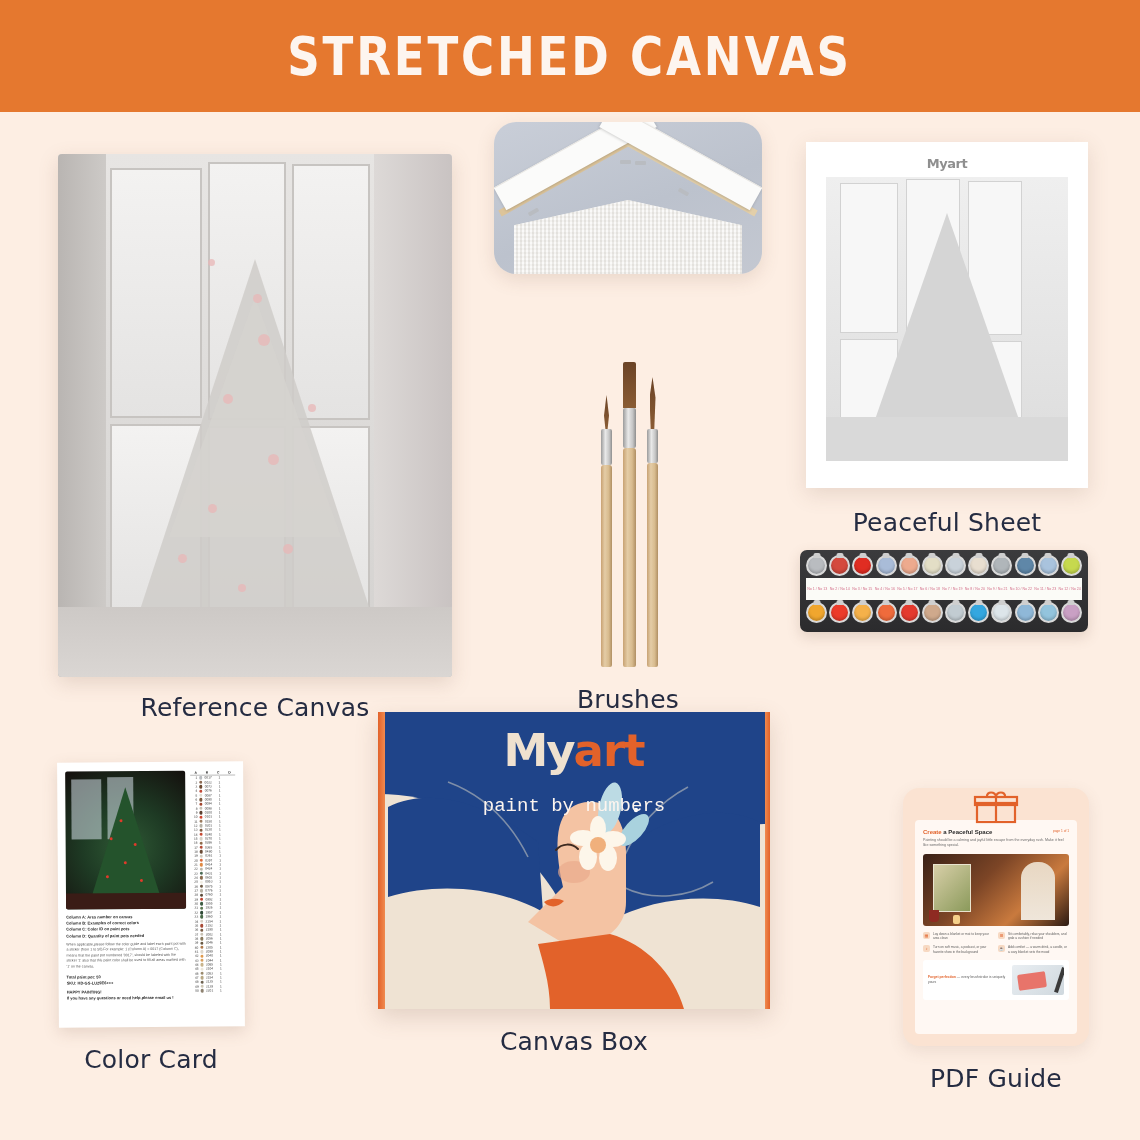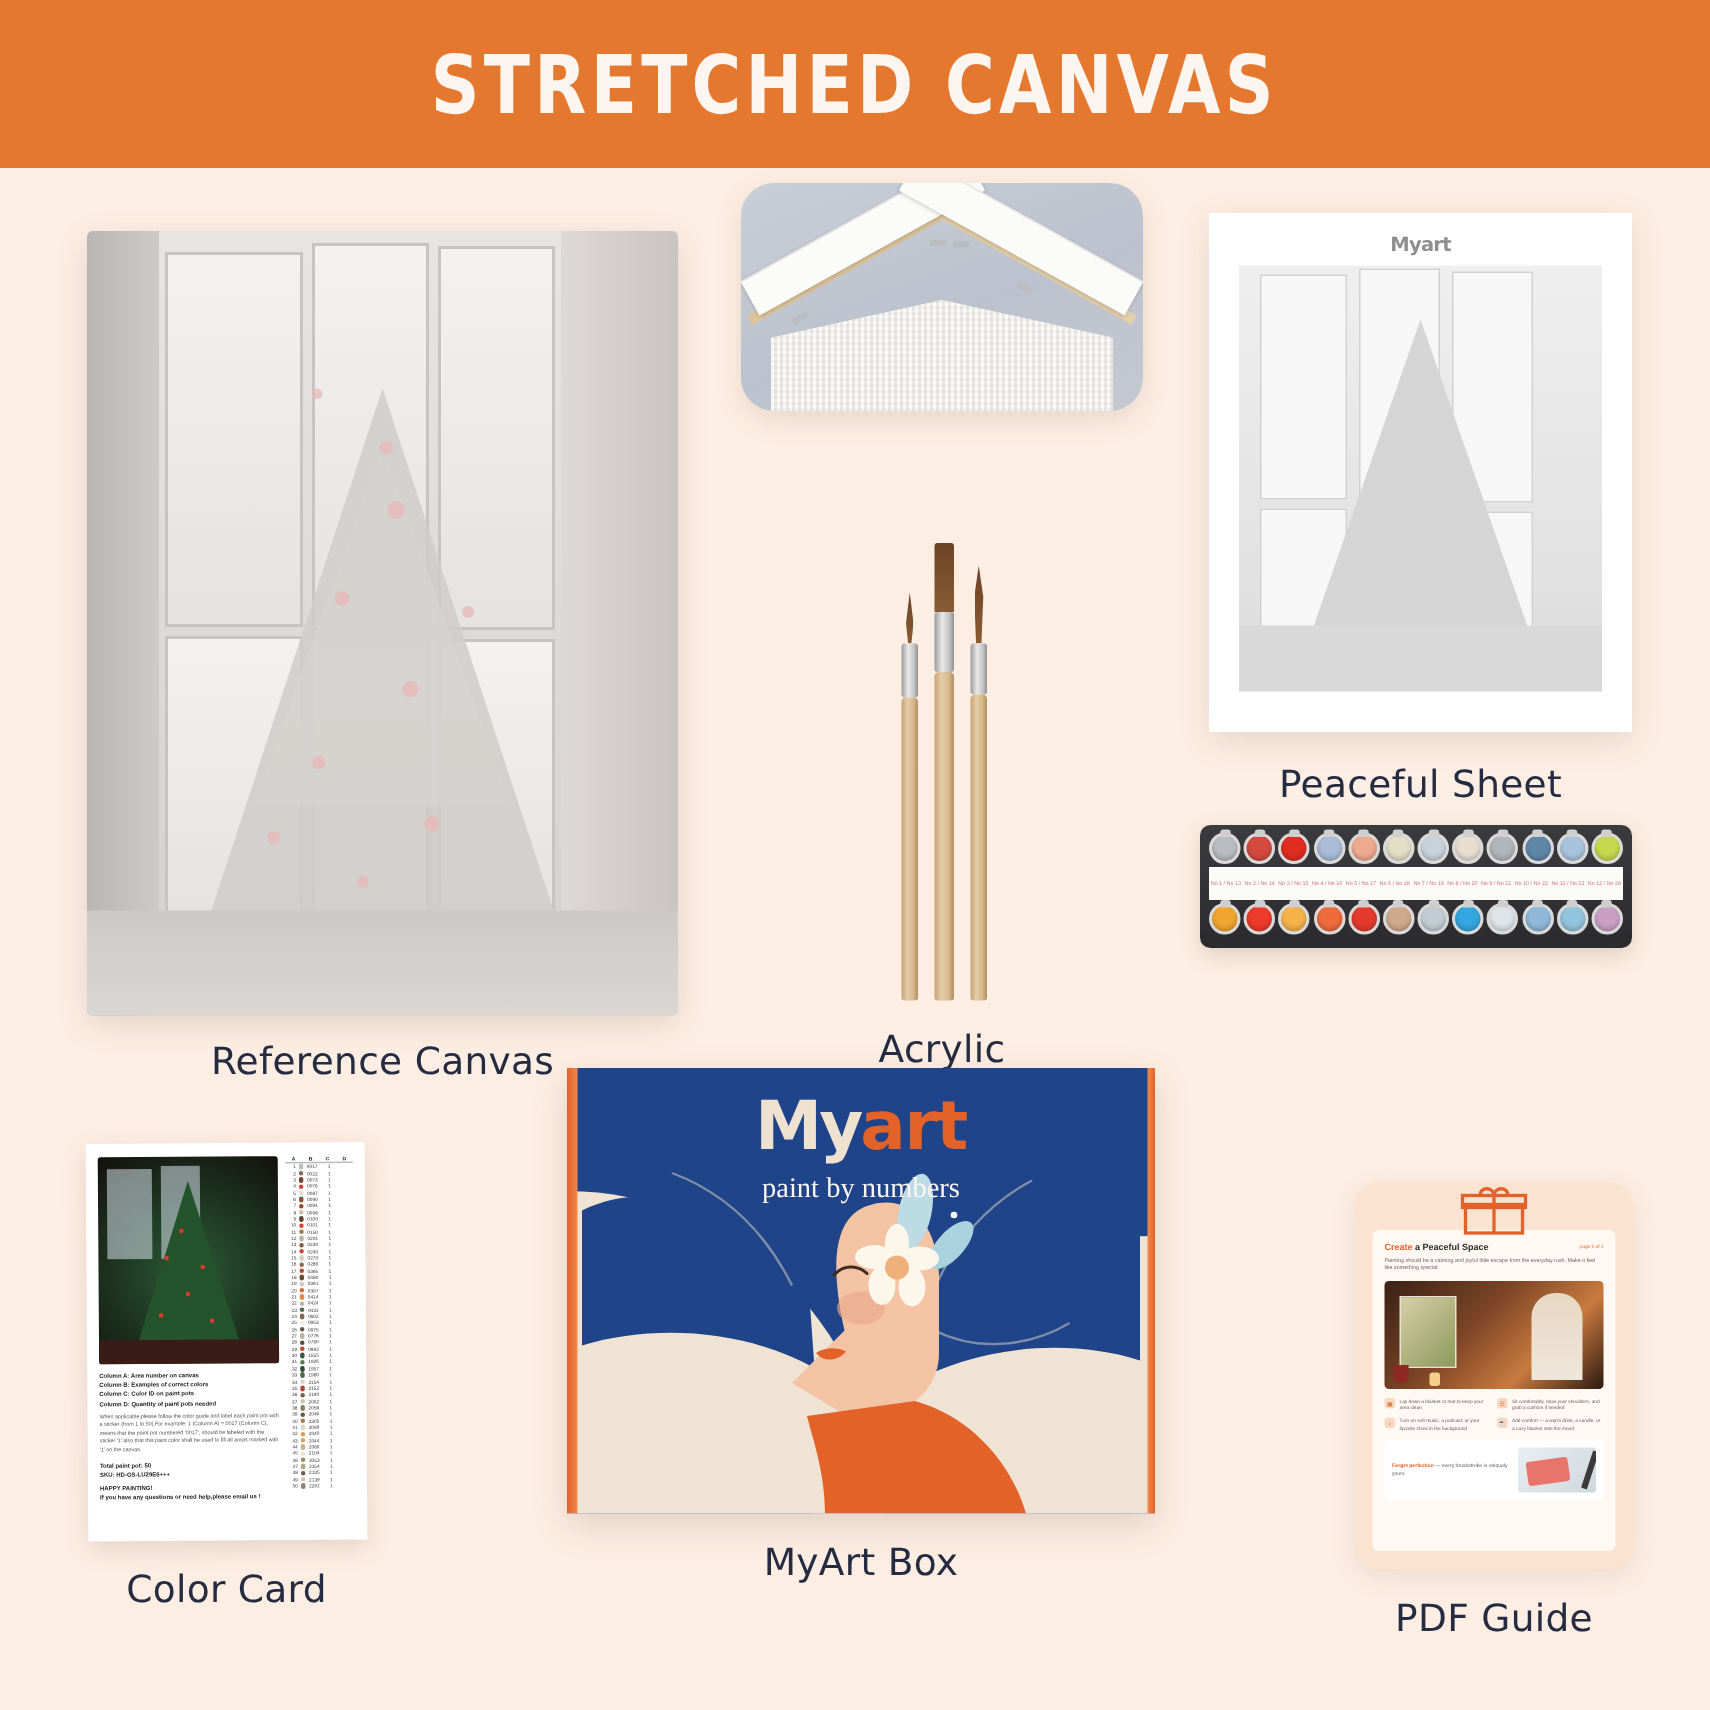--- a/index.html
+++ b/index.html
@@ -223,22 +223,22 @@
   .bx-blue { position:absolute; inset:0; background:#1f4489; }
   .bx-creamL { position:absolute; left:0; bottom:0; width:210px; height:215px;
     background:#efe3d3; border-radius: 0 100% 0 0; }
   .bx-creamR { position:absolute; right:0; bottom:0; width:230px; height:185px;
     background:#efe3d3; border-radius: 100% 0 0 0; }
   .bx-logo { position:absolute; top: 12px; left:0; right:0; text-align:center; z-index:5; }
   .bx-my { font-size: 45px; font-weight: bold; color:#efe1cf;
     font-family:"DejaVu Sans", sans-serif; letter-spacing:-2px; }
   .bx-art { font-size: 45px; font-weight: bold; color:#e2622a;
     font-family:"DejaVu Sans", sans-serif; letter-spacing:-1px; }
-  .bx-tag { font-size: 19px; color:#fdf5ef; margin-top: 5px;
-    font-family:Liberation Serif, serif; }
+  .bx-tag { font-size: 19px; color:#fdf5ef; margin-top: 18px;
+    font-family:Liberation Mono, monospace; }
 
   
   #pdf-cell { left: 903px; top: 676px; width: 186px; }
   .pg-shell {
     width: 186px; height: 258px; border-radius: 16px;
     background: #fbe3d2; position: relative; padding: 32px 12px 12px;
     box-shadow: 0 5px 16px rgba(120,90,70,.12);
   }
   .pg-gift { position:absolute; top: 2px; left: 50%; transform: translateX(-50%); }
   .pg-page { background:#fff8f3; border-radius: 4px; height: 100%; padding: 9px 8px; }
@@ -344,21 +344,21 @@
         <div class="br-tip" style="width:13px;height:46px;border-radius:2px 2px 0 0;"></div>
         <div class="br-ferrule" style="width:13px;height:40px;"></div>
         <div class="br-handle" style="width:13px;height:219px;"></div>
       </div>
       <div class="brush" style="left:142px;height:290px;">
         <div class="br-tip" style="width:6px;height:52px;clip-path:polygon(50% 0,100% 40%,80% 100%,20% 100%,0 40%);"></div>
         <div class="br-ferrule" style="height:34px;"></div>
         <div class="br-handle" style="height:204px;"></div>
       </div>
     </div>
-    <div class="caption" style="margin-top:18px;">Acrylic</div>
+    <div class="caption" style="margin-top:18px;">Brushes</div>
   </div>
 
   <div class="cell" id="paints-cell">
     <div class="pt-tray">
       <div class="pt-row" id="pt-row-top">
           <div class="pt-pot" style="background: rgb(185, 188, 192);"></div>
           <div class="pt-pot" style="background: rgb(212, 74, 62);"></div>
           <div class="pt-pot" style="background: rgb(224, 45, 34);"></div>
           <div class="pt-pot" style="background: rgb(169, 188, 216);"></div>
           <div class="pt-pot" style="background: rgb(237, 170, 142);"></div>
@@ -781,21 +781,21 @@
       </svg>
 
       <div class="bx-logo">
         <span class="bx-my">My</span><span class="bx-art">art</span>
         <div class="bx-tag">paint by numbers</div>
       </div>
 
       <div class="bx-edge"></div>
       <div class="bx-edge-r"></div>
     </div>
-    <div class="caption" style="margin-top:18px;">MyArt Box</div>
+    <div class="caption" style="margin-top:18px;">Canvas Box</div>
   </div>
 
   <div class="cell" id="pdf-cell">
     <div class="pg-shell">
       <svg class="pg-gift" width="46" height="34" viewBox="0 0 46 34">
         <rect x="4" y="13" width="38" height="19" fill="none" stroke="#e2622a" stroke-width="2.2"></rect>
         <rect x="2" y="7" width="42" height="8" fill="none" stroke="#e2622a" stroke-width="2.2"></rect>
         <line x1="23" y1="7" x2="23" y2="32" stroke="#e2622a" stroke-width="2.2"></line>
         <path d="M23,7 C23,1 13,1 14,7" fill="none" stroke="#e2622a" stroke-width="2.2"></path>
         <path d="M23,7 C23,1 33,1 32,7" fill="none" stroke="#e2622a" stroke-width="2.2"></path>

